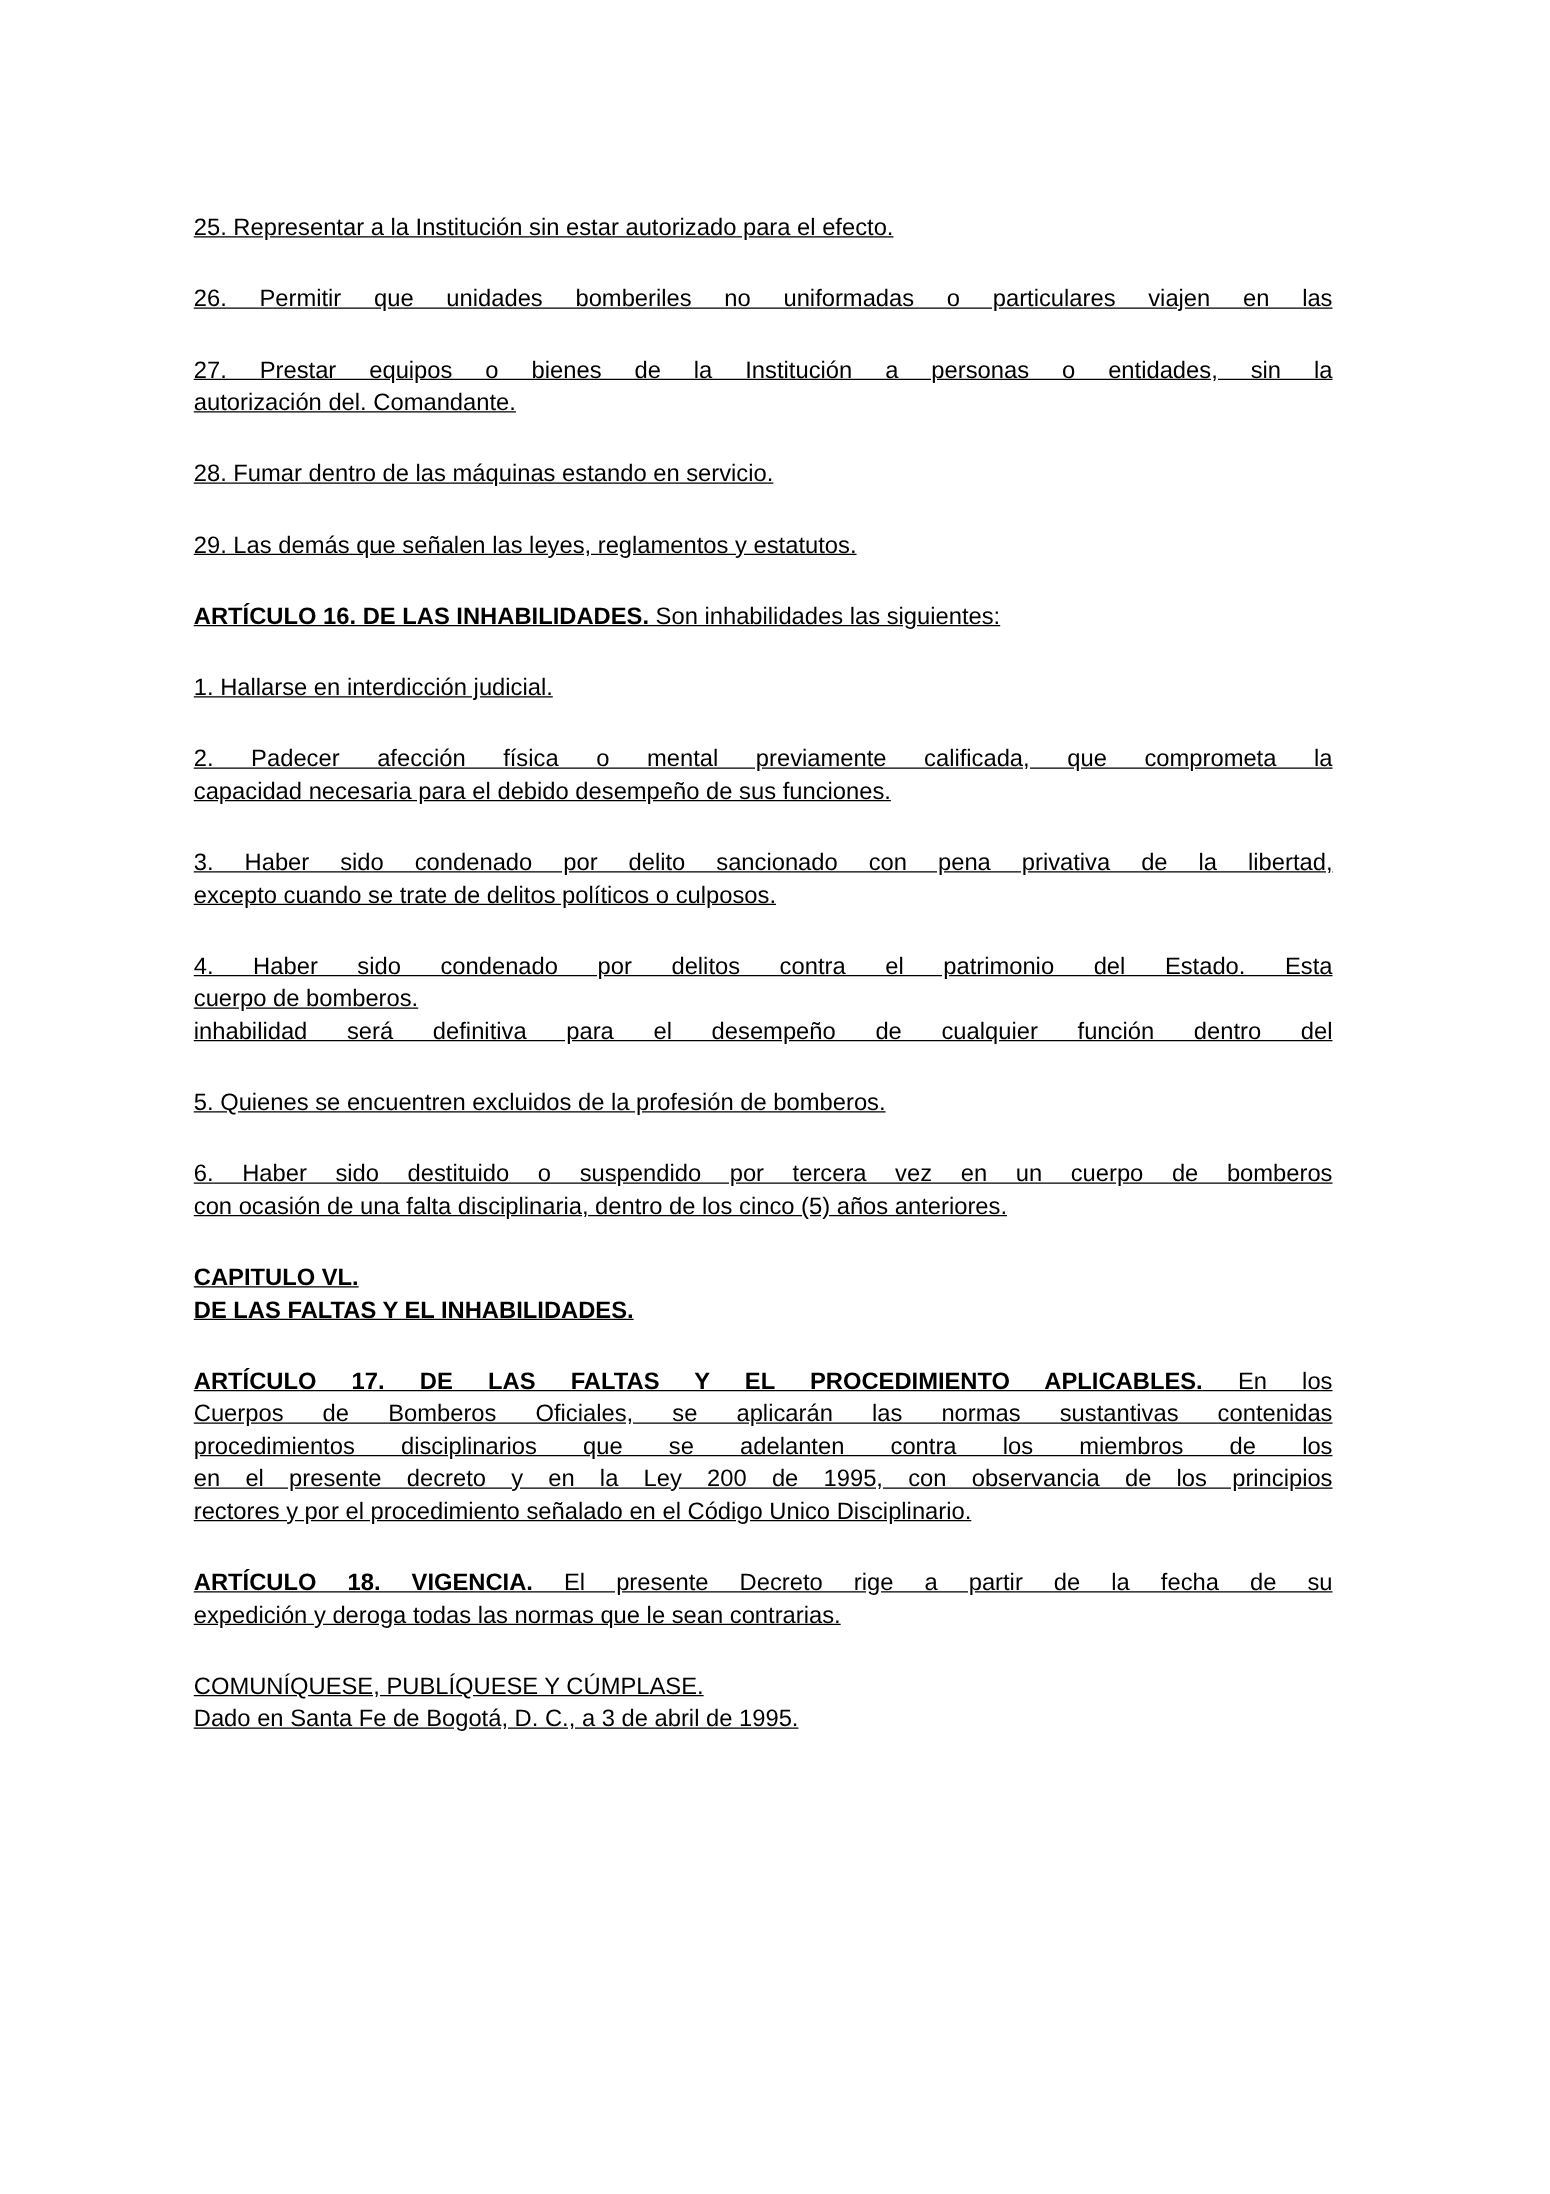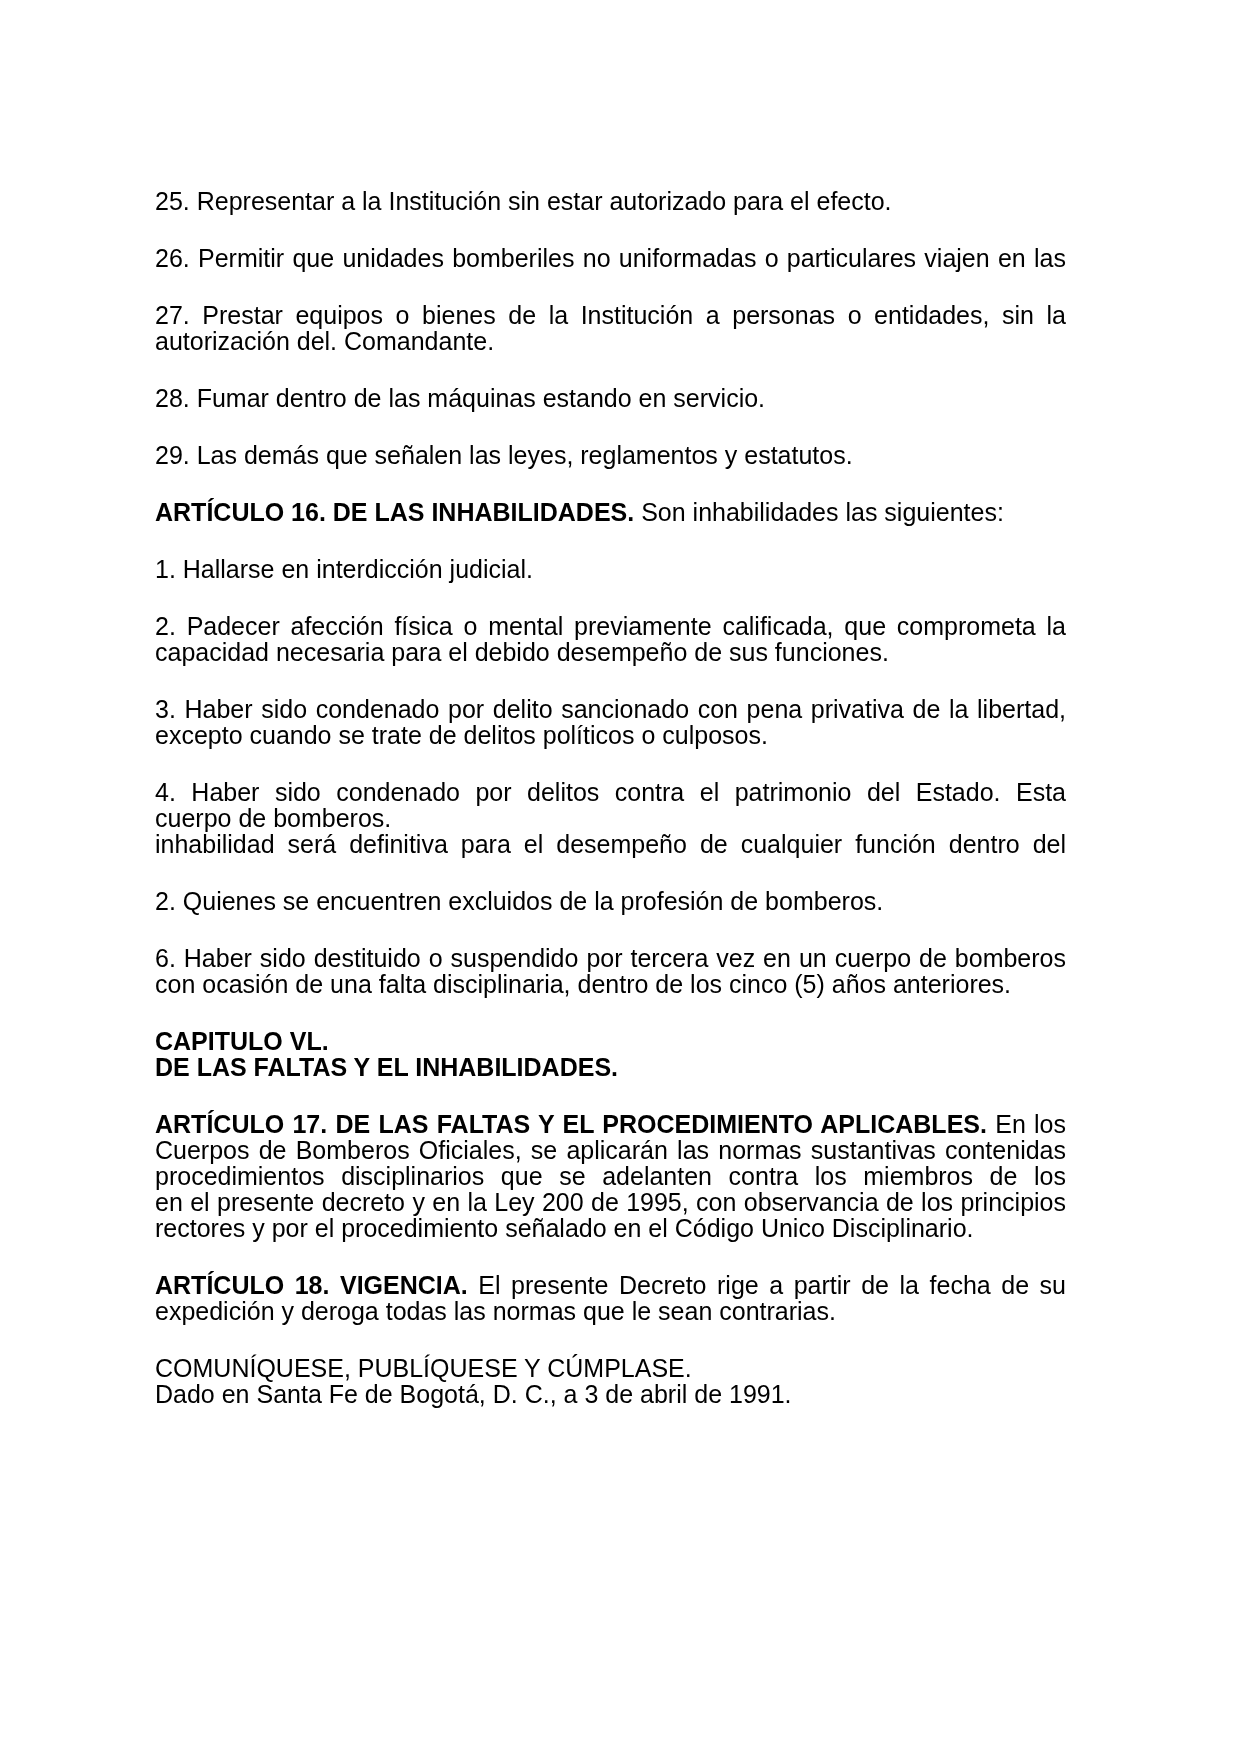--- a/index.html
+++ b/index.html
@@ -6,26 +6,27 @@
   .page{
     position:relative;
     width:1240px;
     height:1755px;
     background:#ffffff;
     overflow:hidden;
   }
   .content{
     position:absolute;
     left:155px;
-    top:188px;
+    top:170px;
     width:911px;
     font-family:"Liberation Sans", sans-serif;
-    font-size:25px;
+    font-size:19px;
     line-height:26px;
     color:#000000;
+    text-decoration:underline;
   }
   .block{margin:0 0 31px 0;}
   .block.extra-before{margin-top:30px;}
   .block.heading{font-weight:bold;}
   .block.closing{margin-right:102px;}
   .line{text-align:left;}
   .line.just{text-align:justify;text-align-last:justify;}
   .line.center{text-align:left;}
   .b{font-weight:bold;}
 </style>
@@ -63,21 +64,21 @@
       <div class="block paragraph">
         <div class="line just"><span>3. Haber sido condenado por delito sancionado con pena privativa de la libertad,</span></div>
         <div class="line"><span>excepto cuando se trate de delitos políticos o culposos.</span></div>
       </div>
       <div class="block paragraph">
         <div class="line just"><span>4. Haber sido condenado por delitos contra el patrimonio del Estado. Esta</span></div>
         <div class="line"><span>cuerpo de bomberos.</span></div>
         <div class="line just"><span>inhabilidad será definitiva para el desempeño de cualquier función dentro del</span></div>
       </div>
       <div class="block paragraph">
-        <div class="line"><span>2. Quienes se encuentren excluidos de la profesión de bomberos.</span></div>
+        <div class="line"><span>5. Quienes se encuentren excluidos de la profesión de bomberos.</span></div>
       </div>
       <div class="block paragraph">
         <div class="line just"><span>6. Haber sido destituido o suspendido por tercera vez en un cuerpo de bomberos</span></div>
         <div class="line"><span>con ocasión de una falta disciplinaria, dentro de los cinco (5) años anteriores.</span></div>
       </div>
       <div class="block heading extra-before">
         <div class="line center"><span class="b">CAPITULO VL.</span></div>
         <div class="line center"><span class="b">DE LAS FALTAS Y EL INHABILIDADES.</span></div>
       </div>
       <div class="block paragraph">
@@ -86,16 +87,16 @@
         <div class="line just"><span>procedimientos disciplinarios que se adelanten contra los miembros de los</span></div>
         <div class="line just"><span>en el presente decreto y en la Ley 200 de 1995, con observancia de los principios</span></div>
         <div class="line"><span>rectores y por el procedimiento señalado en el Código Unico Disciplinario.</span></div>
       </div>
       <div class="block paragraph">
         <div class="line just"><span class="b">ARTÍCULO 18. VIGENCIA.</span><span> El presente Decreto rige a partir de la fecha de su</span></div>
         <div class="line"><span>expedición y deroga todas las normas que le sean contrarias.</span></div>
       </div>
       <div class="block closing extra-before">
         <div class="line center"><span>COMUNÍQUESE, PUBLÍQUESE Y CÚMPLASE.</span></div>
-        <div class="line center"><span>Dado en Santa Fe de Bogotá, D. C., a 3 de abril de 1991.</span></div>
+        <div class="line center"><span>Dado en Santa Fe de Bogotá, D. C., a 3 de abril de 1995.</span></div>
       </div>
     </div>
 </div>
 
 </body></html>

